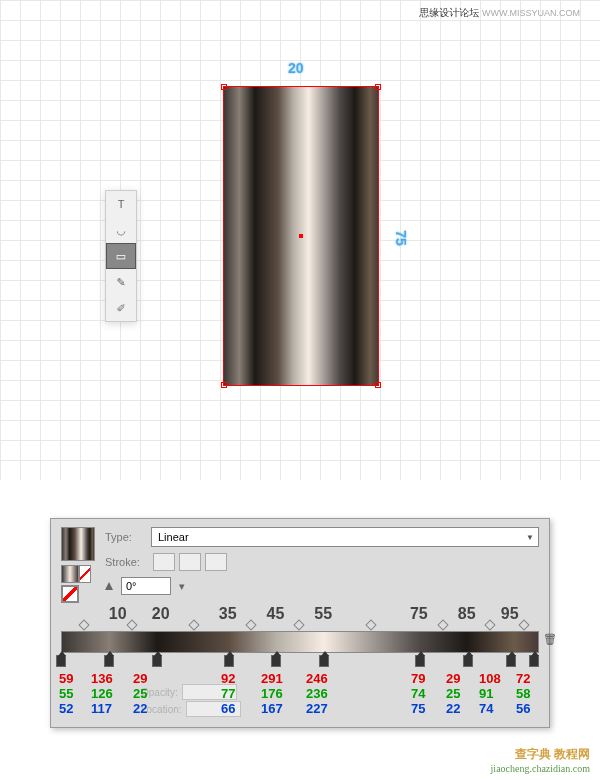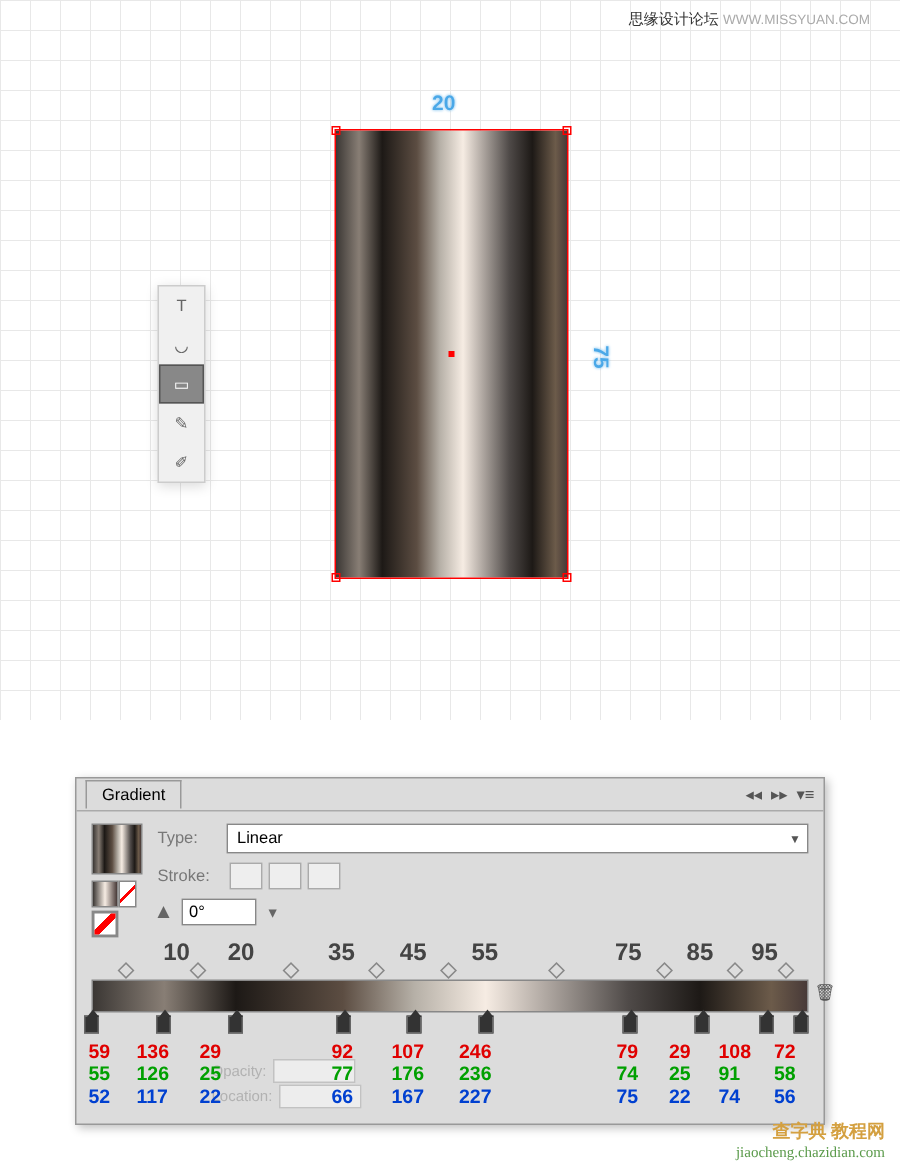--- a/index.html
+++ b/index.html
@@ -112,28 +112,20 @@
   <div class="toolbar">
     <div class="tool">T</div>
     <div class="tool">◡</div>
     <div class="tool active">▭</div>
     <div class="tool">✎</div>
     <div class="tool">✐</div>
   </div>
 </div>
 
 <div class="panel-area">
-  <div class="panel-header">
-    <div class="tab">Gradient</div>
-    <div class="panel-icons">
-      <span>◂◂</span>
-      <span>▸▸</span>
-      <span>▾≡</span>
-    </div>
-  </div>
 
   <div class="panel-body">
     <div style="display:flex; gap:10px;">
       <div>
         <div class="preview-box"></div>
         <div class="swatch-boxes">
           <div class="swatch swatch1"></div>
           <div class="swatch swatch2"></div>
         </div>
         <div class="swatch swatch3" style="margin-top:2px;width:18px;"></div>
@@ -226,21 +218,21 @@
         <div class="r">29</div>
           <div class="g">25</div>
           <div class="b">22</div>
       </div>
       <div class="rgb-col" style="left:160px;">
         <div class="r">92</div>
           <div class="g">77</div>
           <div class="b">66</div>
       </div>
       <div class="rgb-col" style="left:200px;">
-        <div class="r">107</div>
+        <div class="r">291</div>
           <div class="g">176</div>
           <div class="b">167</div>
       </div>
       <div class="rgb-col" style="left:245px;">
         <div class="r">246</div>
           <div class="g">236</div>
           <div class="b">227</div>
       </div>
       <div class="rgb-col" style="left:350px;">
         <div class="r">79</div>

